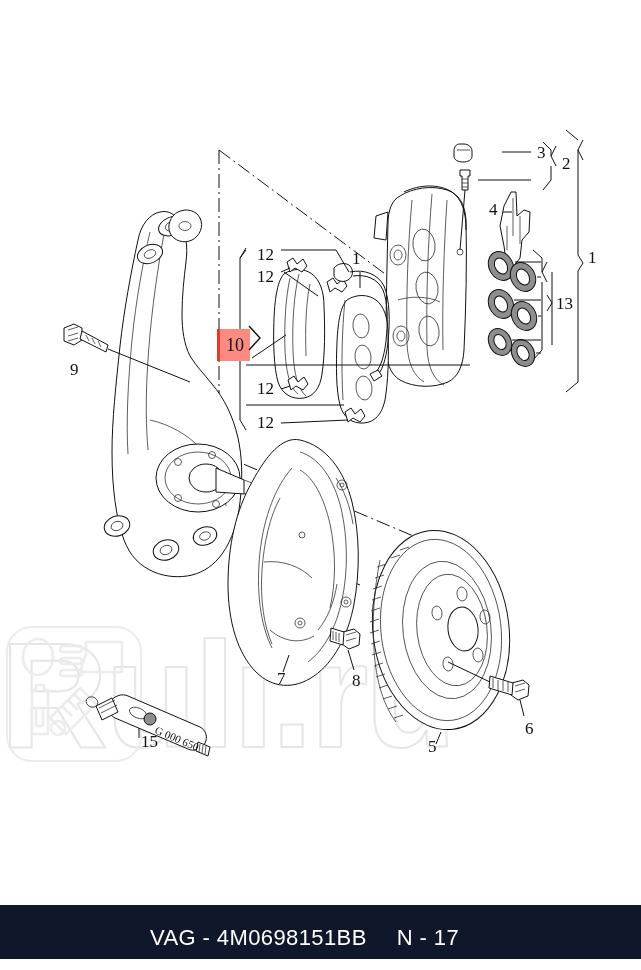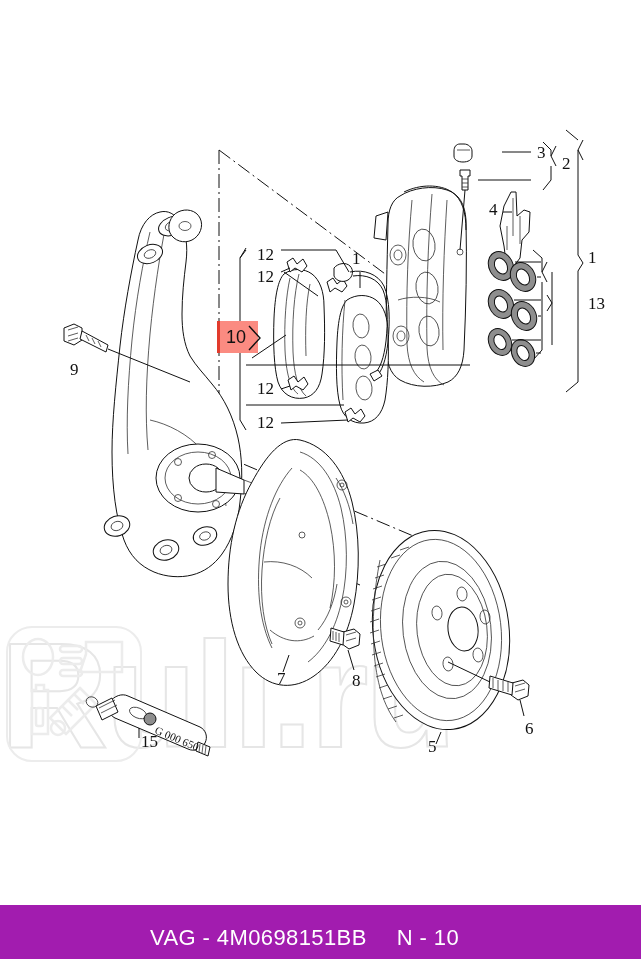--- a/index.html
+++ b/index.html
@@ -21,27 +21,27 @@
            line-height:150px;white-space:nowrap;}
   .wm-logo{position:absolute;left:6px;top:626px;width:132px;height:132px;
            border:2px solid #ececec;border-radius:26px;}
 
   
   .lbl{position:absolute;font-family:"Liberation Serif", serif;
        font-size:17px;color:#111;line-height:17px;white-space:nowrap;}
 
   .lbl-hl{position:absolute;background:#fb8b81;
           border-left:3px solid #e23b2c;
-          font-family:Liberation Sans, sans-serif;
+          font-family:Liberation Serif, serif;
           font-size:18px;color:#111;line-height:18px;
-          padding:7px 12px 7px 6px;white-space:nowrap;}
+          padding:7px 6px 7px 6px;white-space:nowrap;margin-top:8px;}
 
   
   #footer{position:absolute;left:0;top:905px;width:641px;height:54px;
-          background:#a21caf;}
+          background:#0f172a;}
   #footer-inner{position:absolute;left:0;top:0;width:641px;height:65px;
                 display:flex;align-items:center;}
   .ft{color:#ffffff;font-family:"Liberation Sans", sans-serif;
       font-size:22px;letter-spacing:0.4px;white-space:nowrap;}
   .ft-part{margin-left:150px;}
   .ft-code{margin-left:30px;}
 </style>
 </head>
 <body>
 
@@ -360,28 +360,28 @@
   <div class="lbl" style="left:428px;top:738px;">5</div>
   <div class="lbl" style="left:525px;top:720px;">6</div>
   <div class="lbl" style="left:277px;top:670px;">7</div>
   <div class="lbl" style="left:352px;top:672px;">8</div>
   <div class="lbl" style="left:70px;top:361px;">9</div>
   <div class="lbl" style="left:352px;top:250px;">1</div>
   <div class="lbl" style="left:257px;top:246px;">12</div>
   <div class="lbl" style="left:257px;top:268px;">12</div>
   <div class="lbl" style="left:257px;top:380px;">12</div>
   <div class="lbl" style="left:257px;top:414px;">12</div>
-  <div class="lbl" style="left:556px;top:295px;margin-left:32px;">13</div>
+  <div class="lbl" style="left:556px;top:295px;">13</div>
   <div class="lbl" style="left:141px;top:733px;text-align:center;">15</div>
 
   <div class="lbl-hl" style="left:217px;top:321px;">10</div>
   <svg style="position:absolute;left:248px;top:325px;width:14px;height:26px;" viewBox="0 0 14 26">
     <path d="M1,1 L12,13 L1,25" fill="none" stroke="#111" stroke-width="1.4"></path>
   </svg>
 
   <div id="footer">
     <div id="footer-inner">
       <span class="ft ft-part">VAG - 4M0698151BB</span>
-      <span class="ft ft-code">N - 10</span>
+      <span class="ft ft-code">N - 17</span>
     </div>
   </div>
 
 </div>
 
 </body></html>

